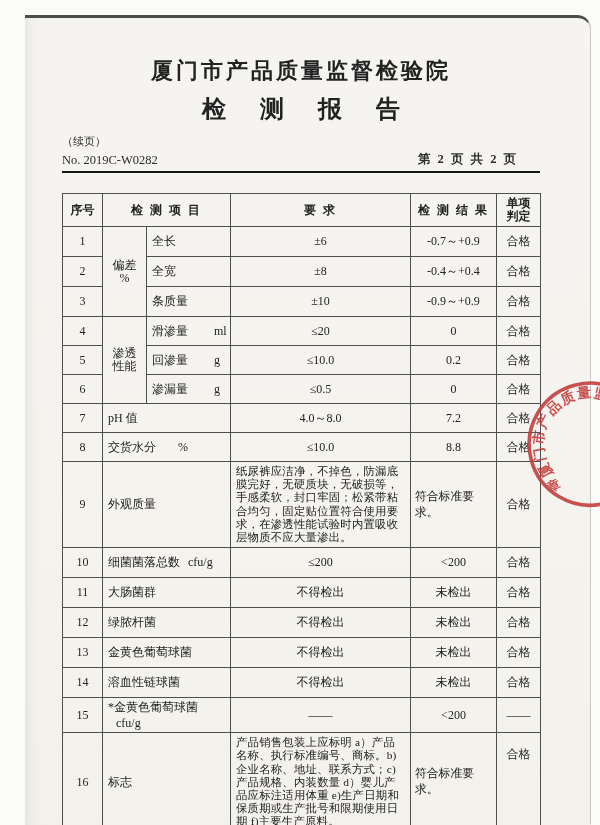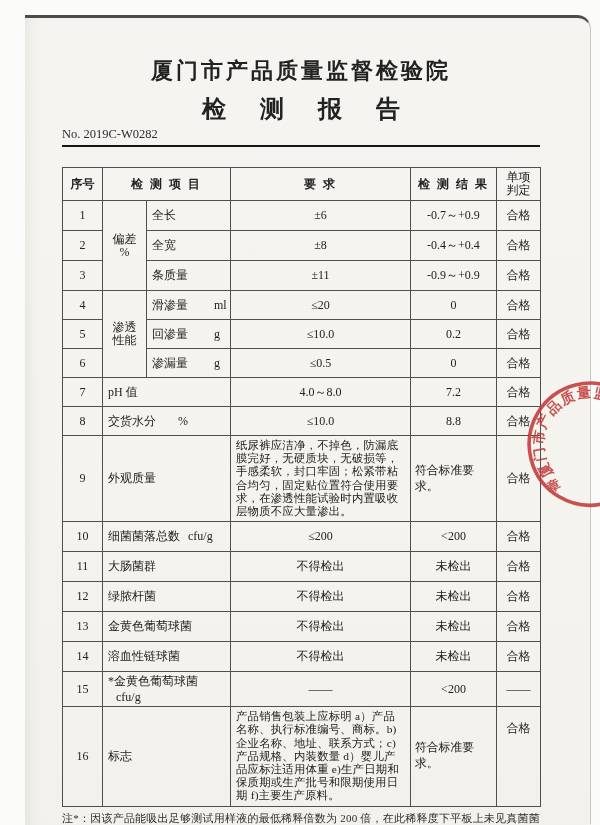--- a/index.html
+++ b/index.html
@@ -65,41 +65,43 @@
 </head>
 <body>
 
 <div class="viewport">
   <div class="paper">
     <div class="content">
 
       <h1 class="org-name">厦门市产品质量监督检验院</h1>
       <h2 class="report-title">检 测 报 告</h2>
 
+      <div class="cont-note">（续页）</div>
       <div class="no-line">
         <span>No. 2019C-W0282</span>
+        <span class="page-ind">第 2 页  共 2 页</span>
       </div>
       <div class="rule"></div>
 
       <table>
         <colgroup>
           <col style="width:40px">
             <col style="width:44px">
             <col style="width:84px">
           <col style="width:180px">
             <col style="width:86px">
             <col style="width:44px">
         </colgroup>
         <tbody>
         <tr class="hdr">
           <td style="letter-spacing:0">序号</td>
           <td colspan="2">检 测 项 目</td>
           <td>要  求</td>
           <td>检 测 结 果</td>
-          <td class="pre" style="letter-spacing:0;font-weight:normal">单项
+          <td class="pre" style="letter-spacing:0;font-weight:bold">单项
 判定</td>
         </tr>
 
         <tr class="r-tall">
           <td>1</td>
           <td rowspan="3" class="pre">偏差
 %</td>
           <td class="il">全长</td>
           <td>±6</td>
           <td>-0.7～+0.9</td>
@@ -108,21 +110,21 @@
         <tr class="r-tall">
           <td>2</td>
           <td class="il">全宽</td>
           <td>±8</td>
           <td>-0.4～+0.4</td>
           <td>合格</td>
         </tr>
         <tr class="r-tall">
           <td>3</td>
           <td class="il">条质量</td>
-          <td>±11</td>
+          <td>±10</td>
           <td>-0.9～+0.9</td>
           <td>合格</td>
         </tr>
 
         <tr class="r-std">
           <td>4</td>
           <td rowspan="3" class="pre">渗透
 性能</td>
           <td class="il"><span>滑渗量</span><span class="unit u-wide">ml</span></td>
           <td>≤20</td>

